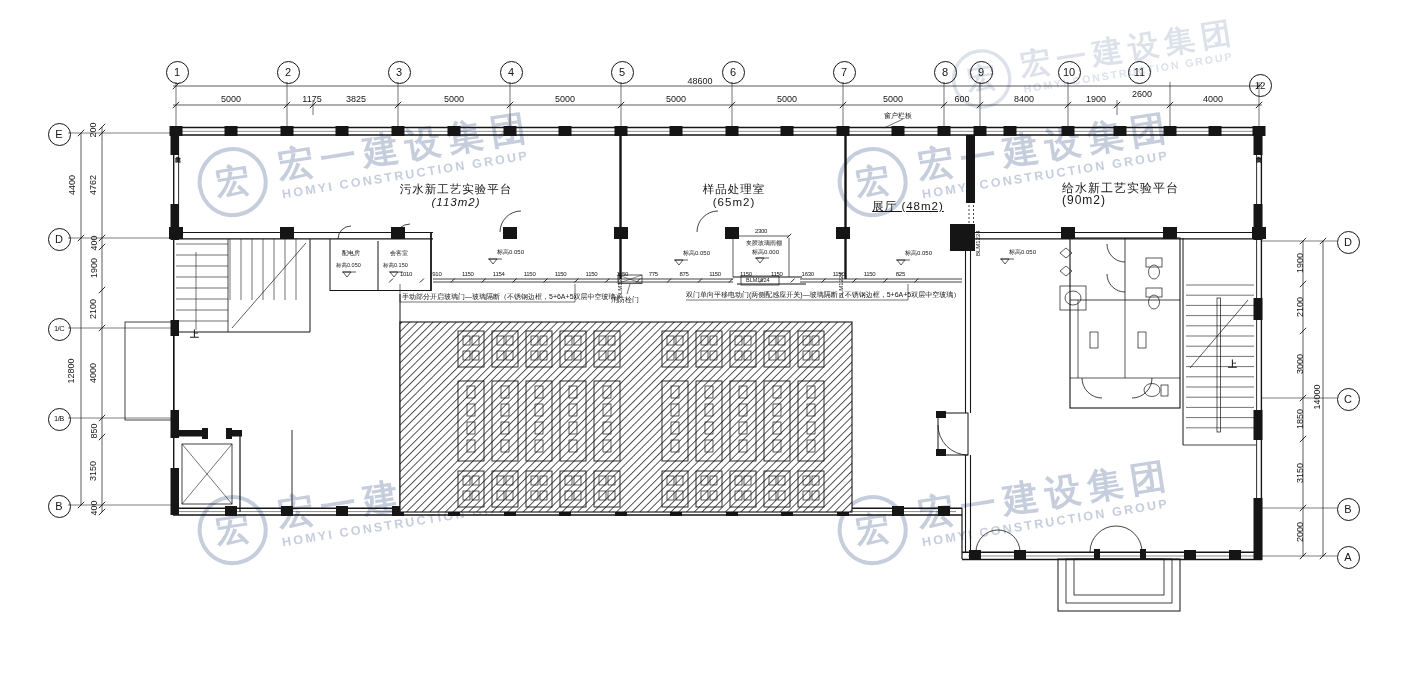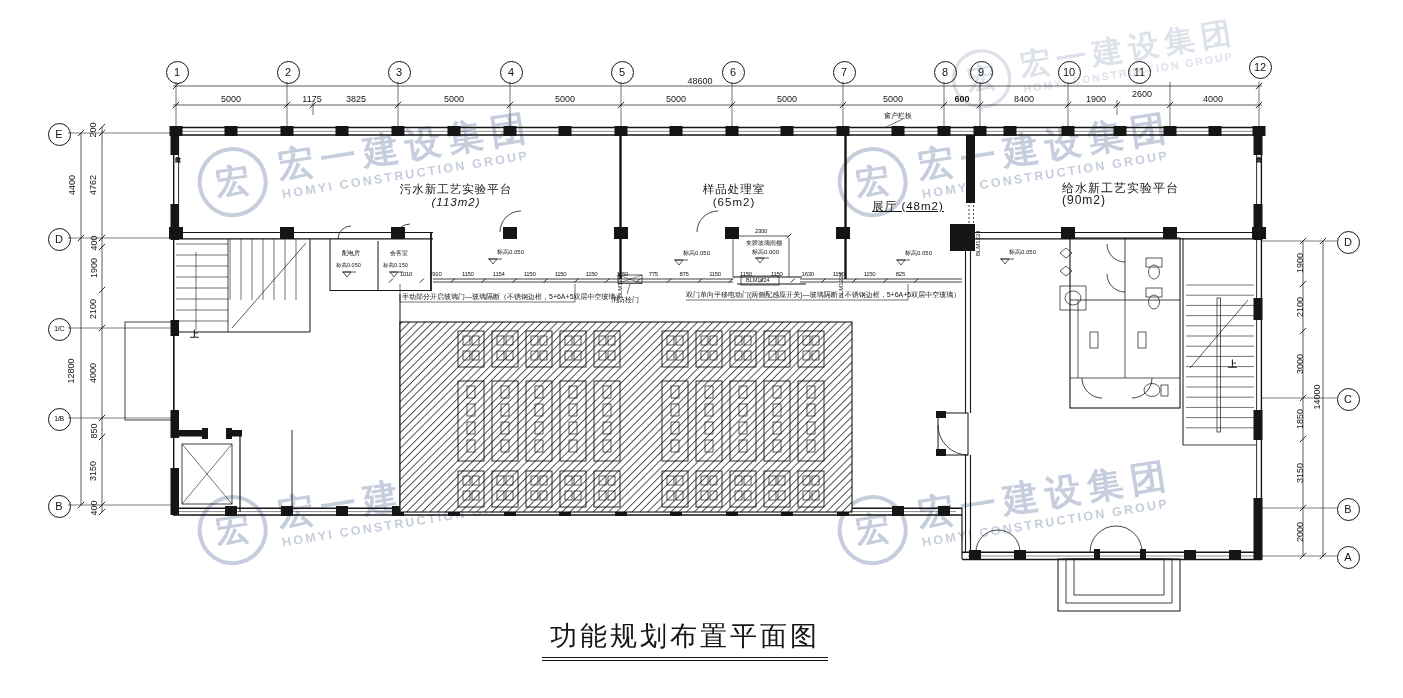--- a/index.html
+++ b/index.html
@@ -604,51 +604,50 @@
     <span class="ann" style="left:402px;top:293px;">手动部分开启玻璃门—玻璃隔断（不锈钢边框，5+6A+5双层中空玻璃）</span>
     <span class="ann" style="left:686px;top:291px;">双门单向平移电动门(两侧配感应开关)—玻璃隔断（不锈钢边框，5+6A+5双层中空玻璃）</span>
     <span class="annc" style="left:625px;top:296px;">消防栓门</span>
     <span class="tiny" style="left:746px;top:240px;">夹胶玻璃雨棚</span>
     <span class="tdim" style="left:761px;top:228px;">2300</span>
     <span class="tiny" style="left:752px;top:249px;">标高0.000</span>
     <span class="tiny5" style="left:336px;top:263px;">标高0.050</span>
     <span class="tiny5" style="left:383px;top:263px;">标高0.150</span>
     <span class="tiny5" style="left:746px;top:278px;">BLM1624</span>
 
-    <span class="title" style="left:685px;top:623px;">功能规划布置平面图</span>
   <span class="bubble" style="left: 165.5px; top: 60.5px;">1</span>
       <span class="bubble" style="left: 276.5px; top: 60.5px;">2</span>
       <span class="bubble" style="left: 387.5px; top: 60.5px;">3</span>
       <span class="bubble" style="left: 499.5px; top: 60.5px;">4</span>
       <span class="bubble" style="left: 610.5px; top: 60.5px;">5</span>
       <span class="bubble" style="left: 721.5px; top: 60.5px;">6</span>
       <span class="bubble" style="left: 832.5px; top: 60.5px;">7</span>
       <span class="bubble" style="left: 933.5px; top: 60.5px;">8</span>
       <span class="bubble" style="left: 969.5px; top: 60.5px;">9</span>
       <span class="bubble" style="left: 1057.5px; top: 60.5px;">10</span>
       <span class="bubble" style="left: 1128px; top: 60.5px; text-align: right;">11</span>
-      <span class="bubble" style="left: 1248.5px; top: 56px;">12</span>
+      <span class="bubble" style="left: 1248.5px; top: 74px; font-family: Liberation Serif, serif;">12</span>
       <span class="bubble" style="left: 47.5px; top: 122.5px;">E</span>
       <span class="bubble" style="left: 47.5px; top: 227.5px;">D</span>
       <span class="bubble sm" style="left: 47.5px; top: 317.5px;">1/C</span>
       <span class="bubble sm" style="left: 47.5px; top: 407.5px;">1/B</span>
       <span class="bubble" style="left: 47.5px; top: 494.5px;">B</span>
       <span class="bubble" style="left: 1336.5px; top: 230.5px;">D</span>
       <span class="bubble" style="left: 1336.5px; top: 387.5px;">C</span>
       <span class="bubble" style="left: 1336.5px; top: 497.5px;">B</span>
       <span class="bubble" style="left: 1336.5px; top: 545.5px;">A</span>
       <span class="dim" style="left: 231px; top: 95px;">5000</span>
       <span class="dim" style="left: 312px; top: 95px;">1175</span>
       <span class="dim" style="left: 356px; top: 95px;">3825</span>
       <span class="dim" style="left: 454px; top: 95px;">5000</span>
       <span class="dim" style="left: 565px; top: 95px;">5000</span>
       <span class="dim" style="left: 676px; top: 95px;">5000</span>
       <span class="dim" style="left: 787px; top: 95px;">5000</span>
       <span class="dim" style="left: 893px; top: 95px;">5000</span>
-      <span class="dim" style="left: 962px; top: 95px; font-weight: bold;">600</span>
+      <span class="dim" style="left: 962px; top: 95px;">600</span>
       <span class="dim" style="left: 1024px; top: 95px;">8400</span>
       <span class="dim" style="left: 1096px; top: 95px;">1900</span>
       <span class="dim" style="left: 1142px; top: 90px;">2600</span>
       <span class="dim" style="left: 1213px; top: 95px;">4000</span>
       <span class="dimv" style="left: 93px; top: 130px;">200</span>
       <span class="dimv" style="left: 93px; top: 185px;">4762</span>
       <span class="dimv" style="left: 94px; top: 243px;">400</span>
       <span class="dimv" style="left: 94px; top: 268px;">1900</span>
       <span class="dimv" style="left: 93px; top: 309px;">2100</span>
       <span class="dimv" style="left: 93px; top: 373px;">4000</span>

